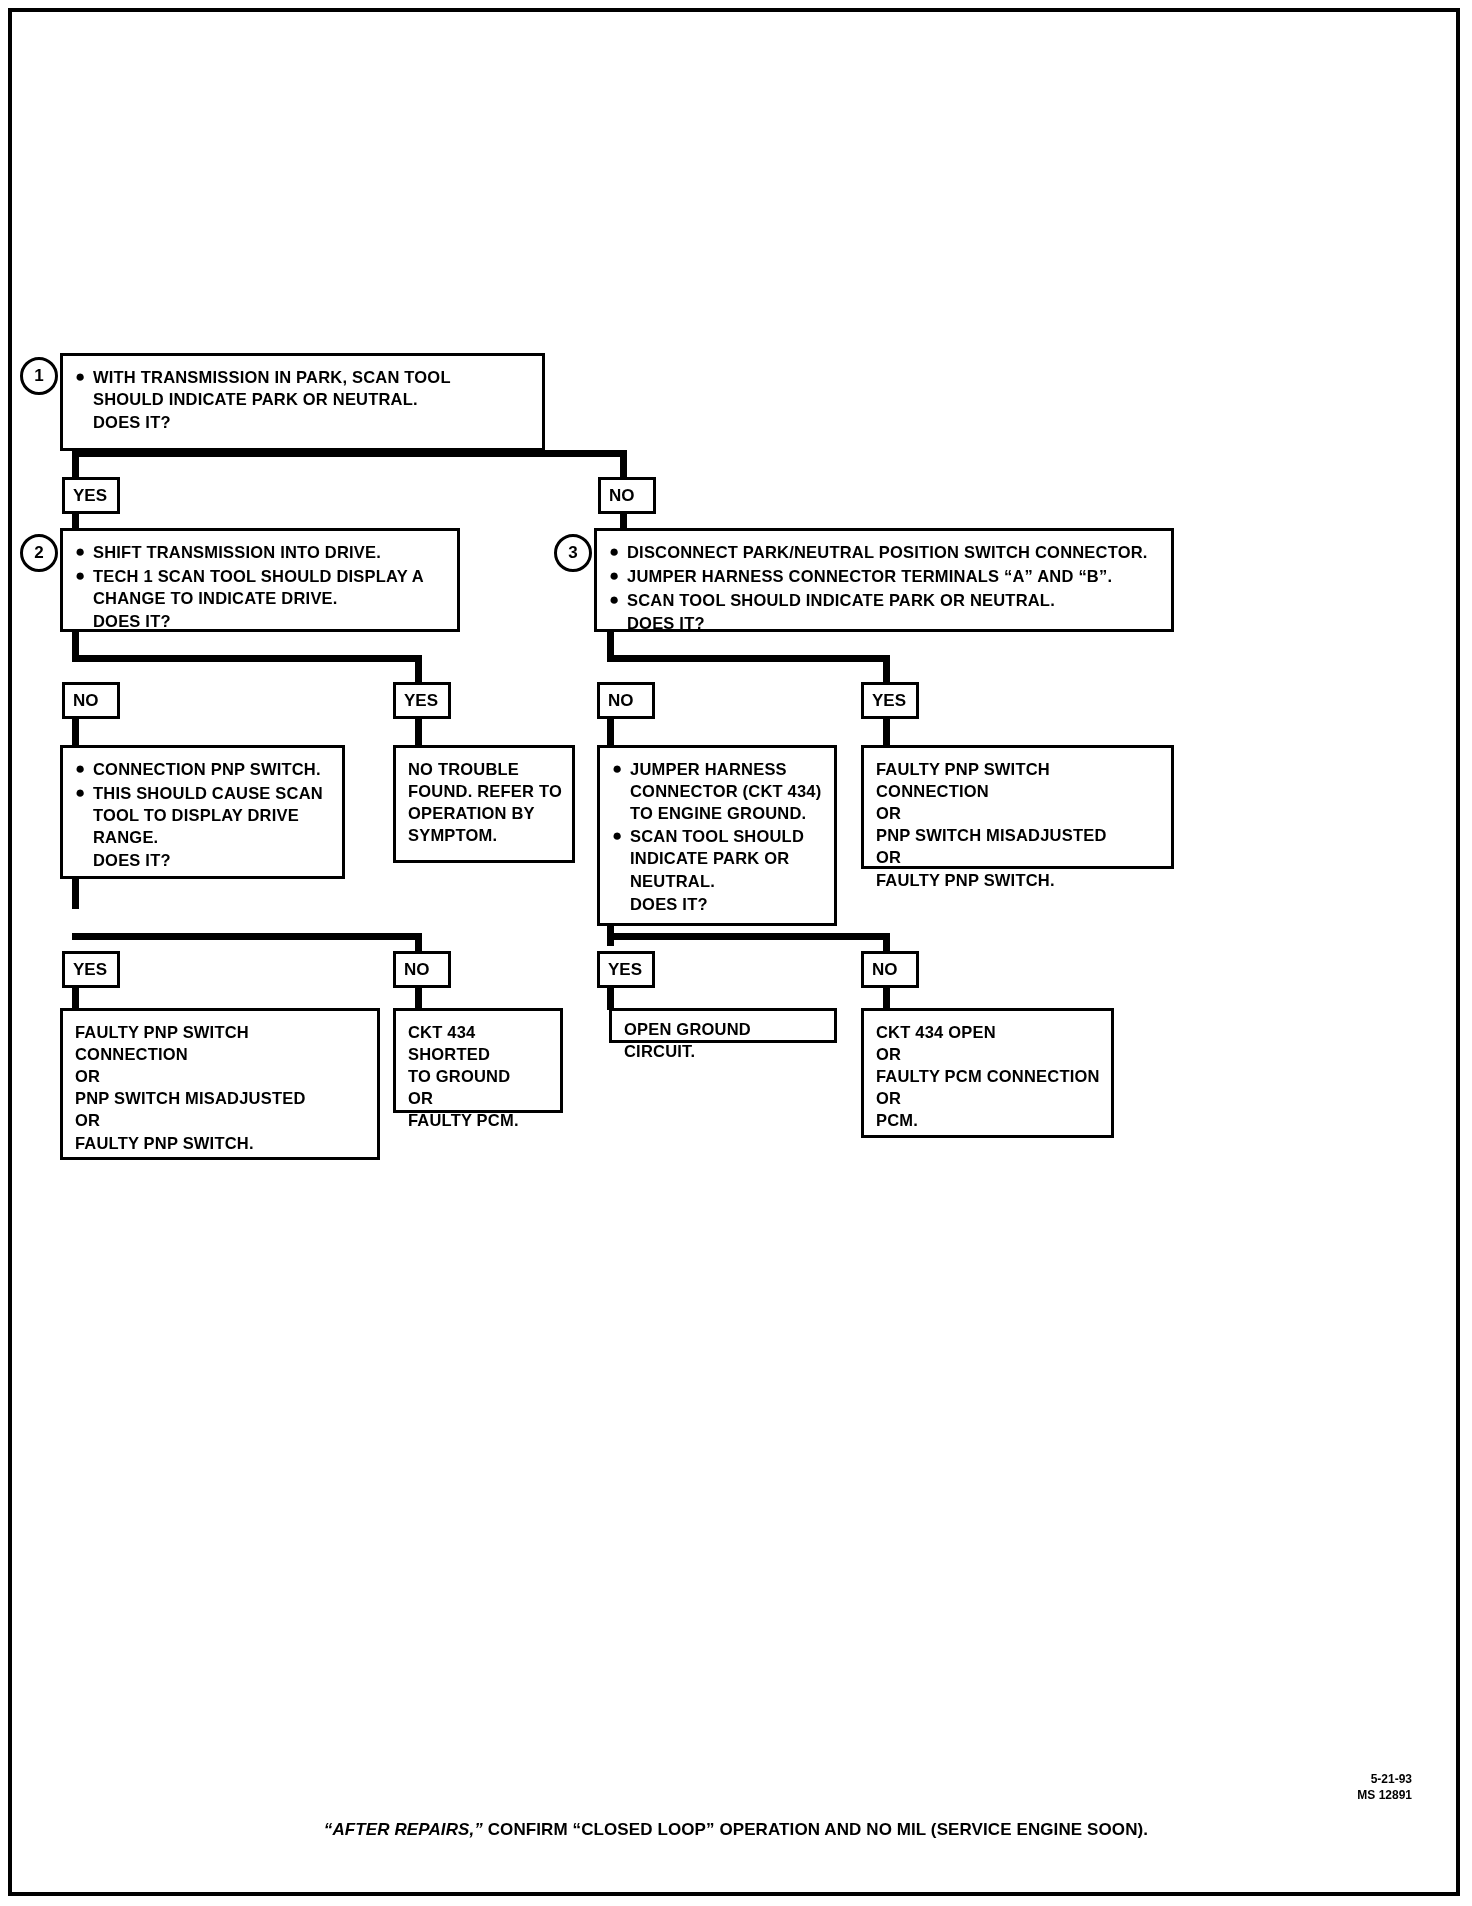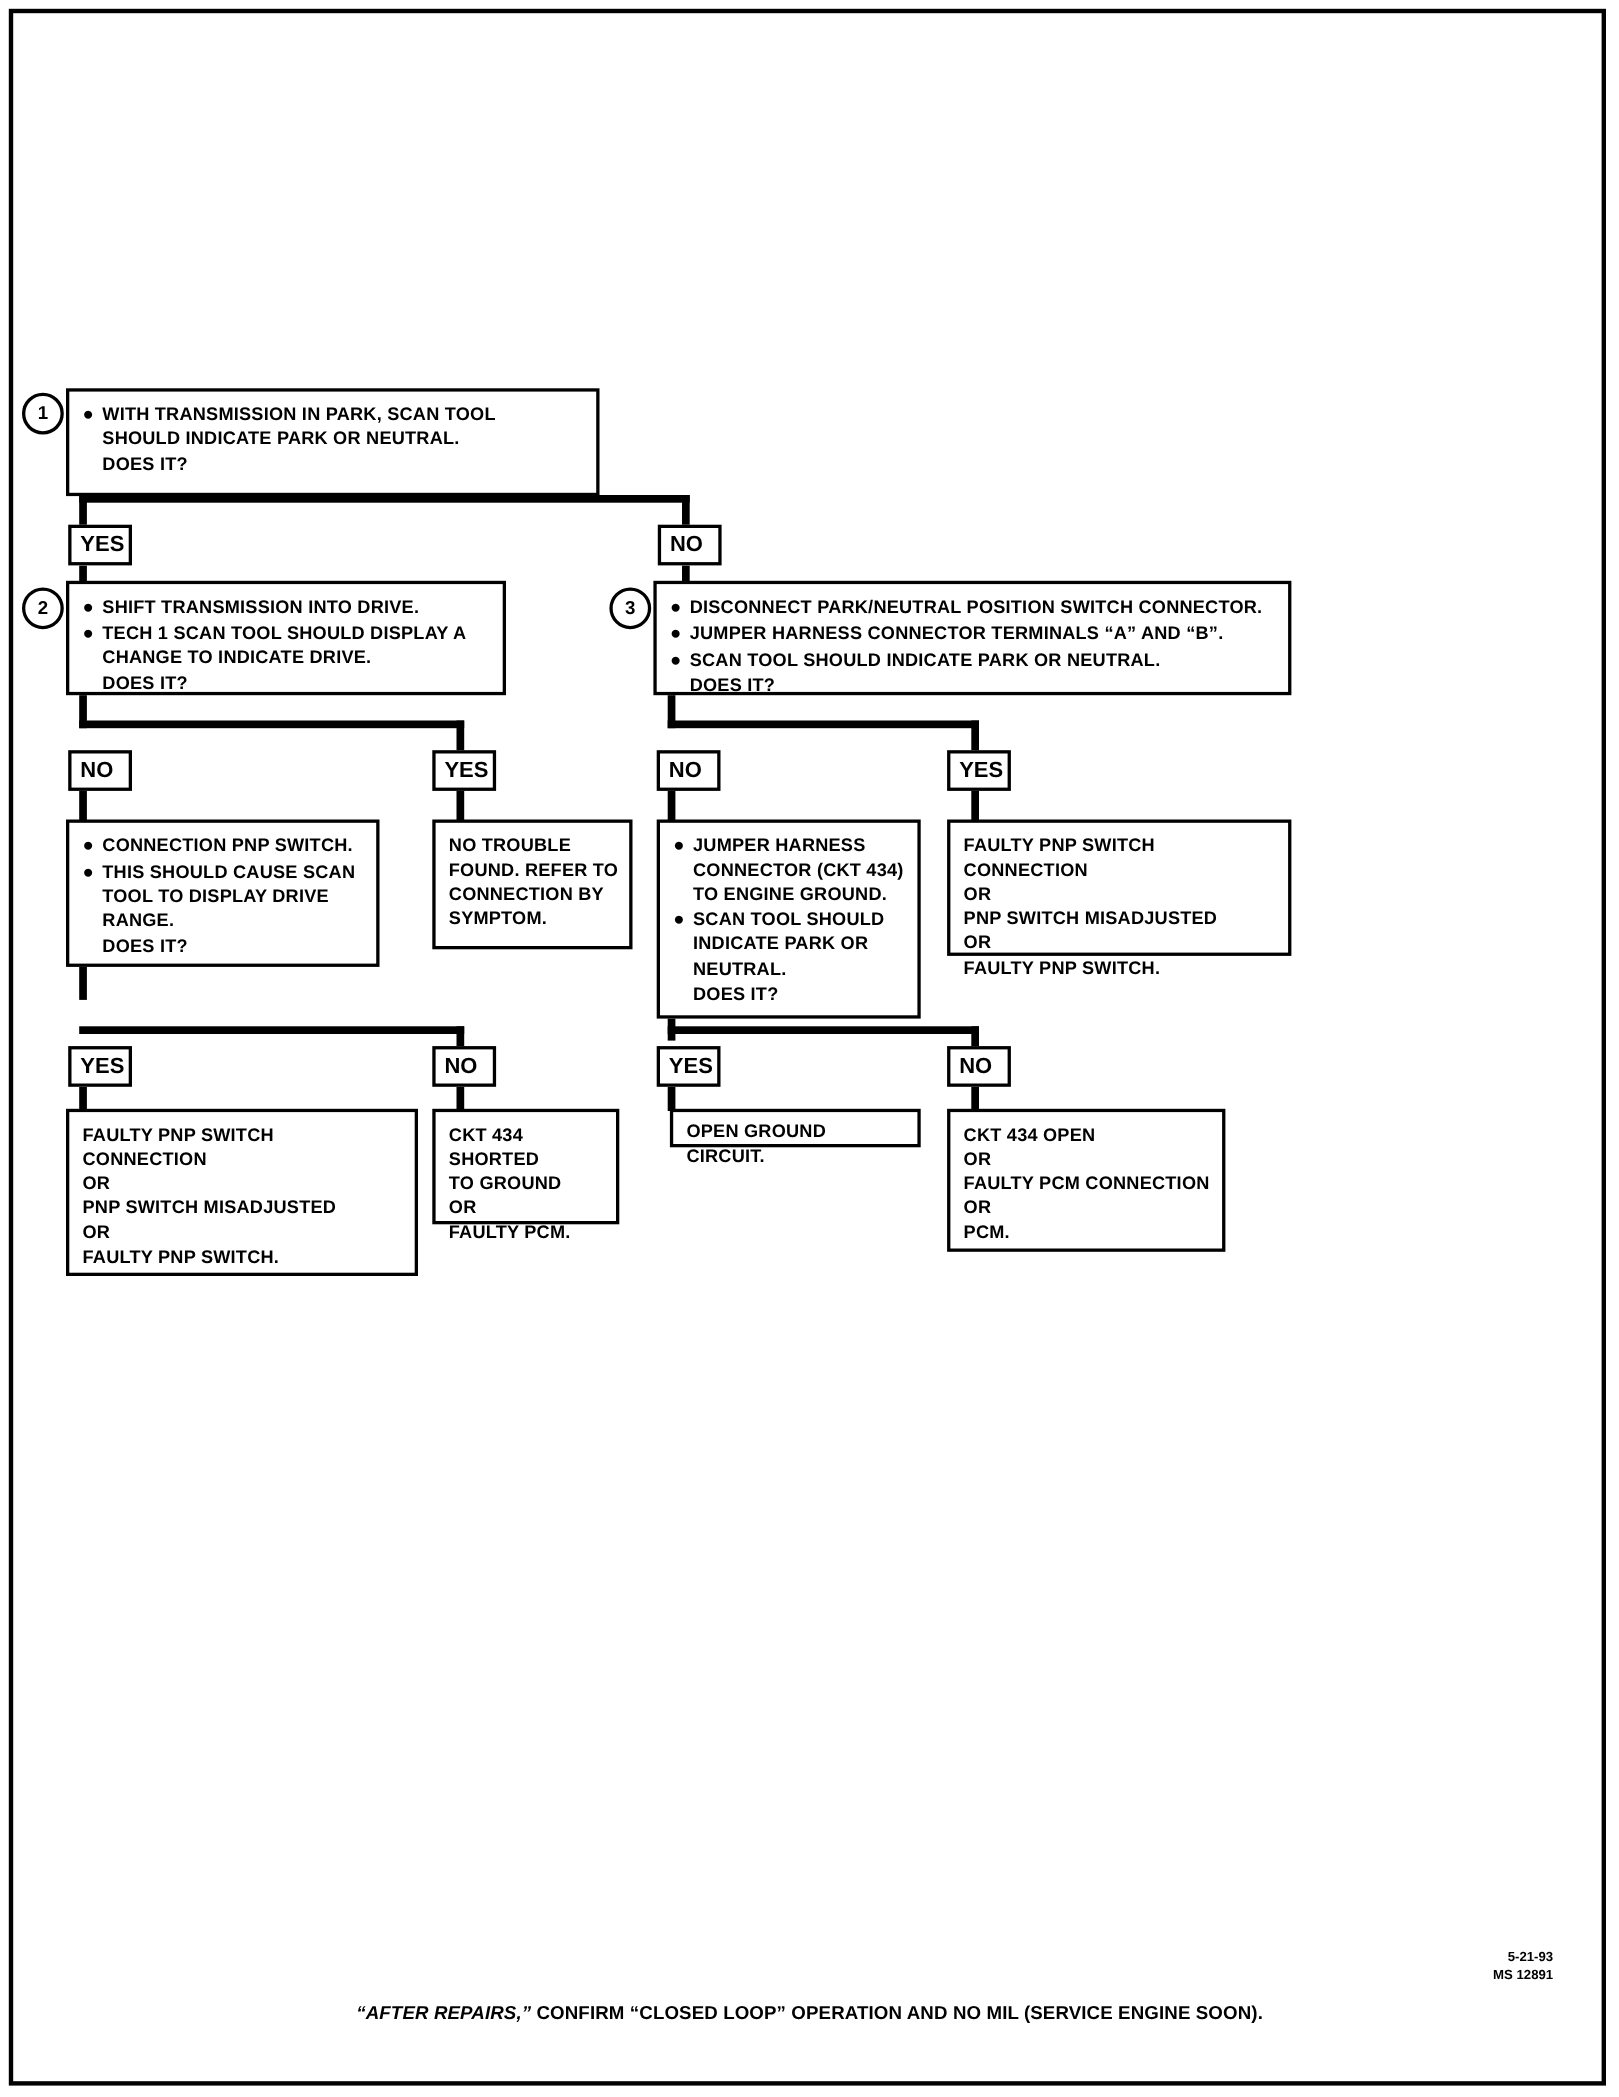--- a/index.html
+++ b/index.html
@@ -118,21 +118,21 @@
     position: absolute;
     border: 3px solid #000;
     box-sizing: border-box;
     background: #fff;
     width: 58px;
     height: 37px;
     display: flex;
     align-items: center;
     justify-content: flex-start;
     padding-left: 8px;
-    font-size: 20px;
+    font-size: 17px;
     font-weight: bold;
     z-index: 4;
   }
 
   
   .ln {
     position: absolute;
     background: #000;
     z-index: 1;
   }
@@ -263,21 +263,21 @@
 RANGE.</span>
       </div>
       <div class="indent-line">DOES IT?</div>
     </div>
   </div>
 
   <div class="fbox" style="left:393px; top:745px; width:182px; height:118px;">
     <div class="inner">
       <div class="plain">NO TROUBLE
 FOUND.  REFER TO
-CONNECTION BY
+OPERATION BY
 SYMPTOM.</div>
     </div>
   </div>
 
   <div class="fbox" style="left:597px; top:745px; width:240px; height:181px;">
     <div class="inner">
       <div class="bul">
         <span class="dot">●</span>
         <span class="txt">JUMPER HARNESS
 CONNECTOR (CKT 434)

